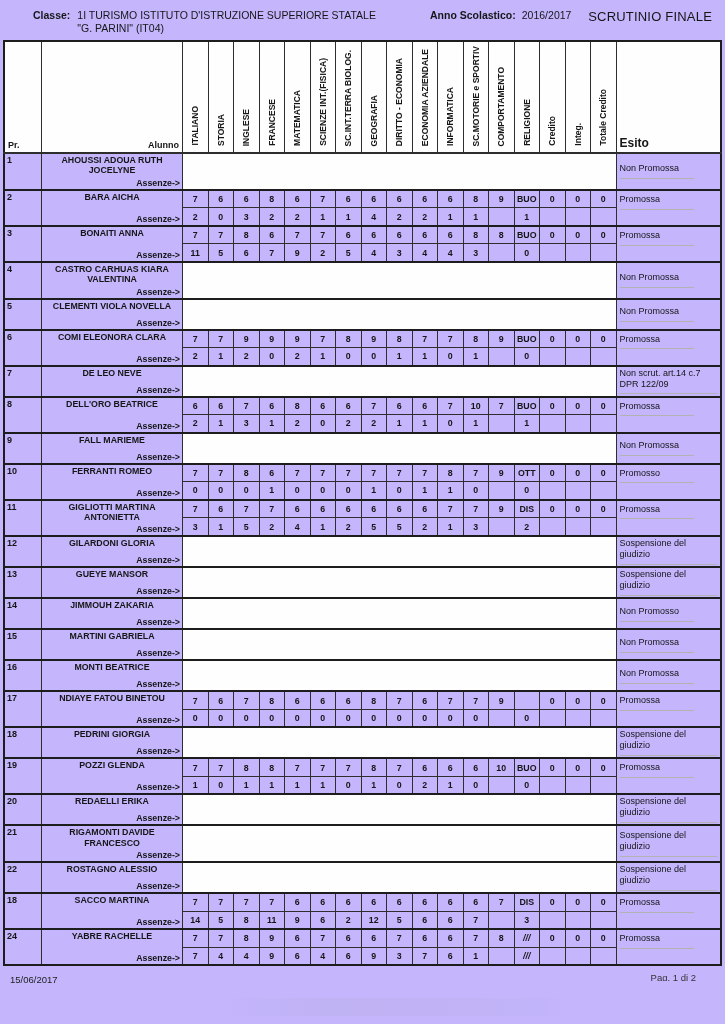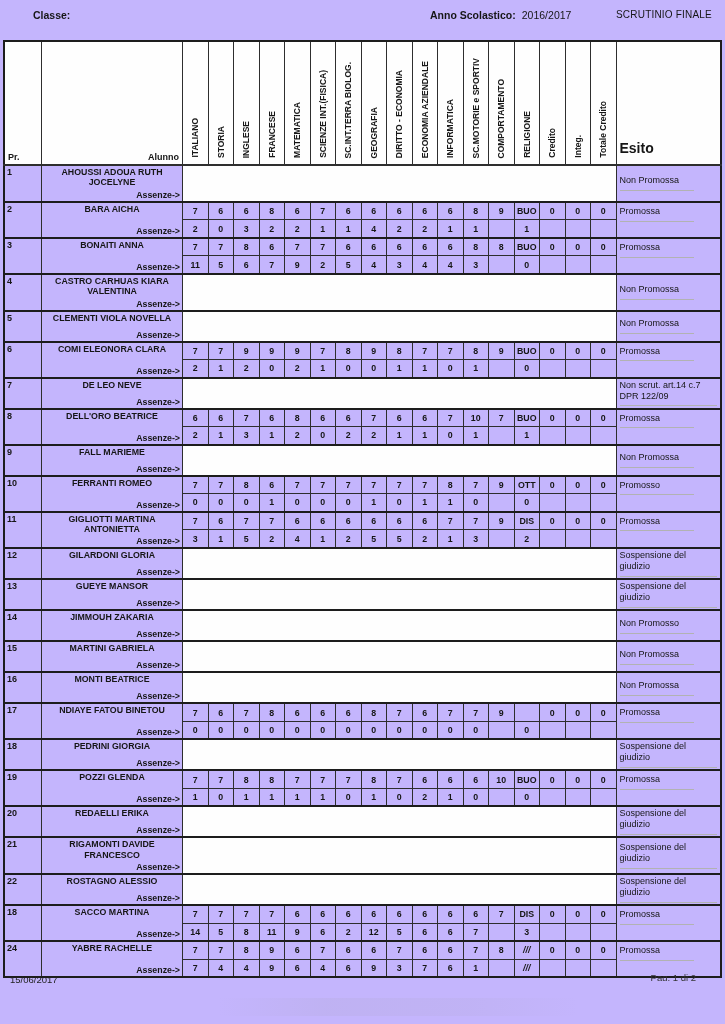--- a/index.html
+++ b/index.html
@@ -6,33 +6,33 @@
   .page {
     position:relative; width:725px; height:1024px; background:#c4b5fd;
     font-family:"Liberation Sans", sans-serif; color:#161616; overflow:hidden;
     margin:0 auto;
   }
   
   .page-header { position:absolute; top:9px; left:0; right:0; font-size:10.5px; line-height:1.25; }
   .classe-group { position:absolute; left:33px; top:0; display:flex; gap:7px; white-space:nowrap; }
   .lbl { font-weight:bold; }
   .anno-group { position:absolute; left:430px; top:0; display:flex; gap:6px; white-space:nowrap; }
-  .scrutinio { position:absolute; right:13px; top:0; font-size:10px; letter-spacing:0.2px; }
+  .scrutinio { position:absolute; right:13px; top:0; font-size:13px; letter-spacing:0.2px; }
   
   table.grid {
     position:absolute; top:40px; left:3px; width:719px;
     border-collapse:collapse; table-layout:fixed;
     border:2px solid #1d1d1d;
   }
   .grid th, .grid td { border:1px solid #2e2e2e; padding:0; overflow:hidden; }
   .grid thead th { height:106px; vertical-align:bottom; background:#fefefe; border-bottom-width:2px; }
   th.pr-h   { width:30px;  text-align:left; font-size:9px; padding:2px 3px; }
   th.alunno-h { width:134px; text-align:right; font-size:9px; padding:2px 3px; }
   th.sub    { width:24.5px; text-align:center; }
-  th.esito-h { text-align:left; font-size:14px; padding:8px 3px; }
+  th.esito-h { text-align:left; font-size:12px; padding:2px 3px; }
   .vlabel {
     display:inline-block; writing-mode:vertical-rl; transform:rotate(180deg);
     white-space:nowrap; font-size:8.5px; font-weight:bold; line-height:1;
     padding:2px 0 3px 0;
   }
   tbody tr.grade-row   { height:18px; }
   tbody tr.assenze-row { height:18px; }
   tbody tr.empty-student { height:31px; }
   tbody tr.block-start > td { border-top:2px solid #1d1d1d; }
   td.pr { text-align:left; vertical-align:top; font-size:9px; font-weight:bold; padding:1px 2px; }
@@ -52,20 +52,24 @@
     background:linear-gradient(90deg, transparent 30%, rgba(150,150,150,0.10) 45%, rgba(150,150,150,0.08) 65%, transparent 80%); }
 </style>
 </head>
 <body>
 
 <div class="page">
 
   <div class="page-header">
     <div class="classe-group">
       <span class="lbl">Classe:</span>
+      <span class="val-block">
+        <span>1I TURISMO ISTITUTO D'ISTRUZIONE SUPERIORE STATALE</span><br>
+        <span>"G. PARINI" (IT04)</span>
+      </span>
     </div>
     <div class="anno-group">
       <span class="lbl">Anno Scolastico:</span>
       <span>2016/2017</span>
     </div>
     <div class="scrutinio">SCRUTINIO FINALE</div>
   </div>
 
   <table class="grid">
     <thead>

